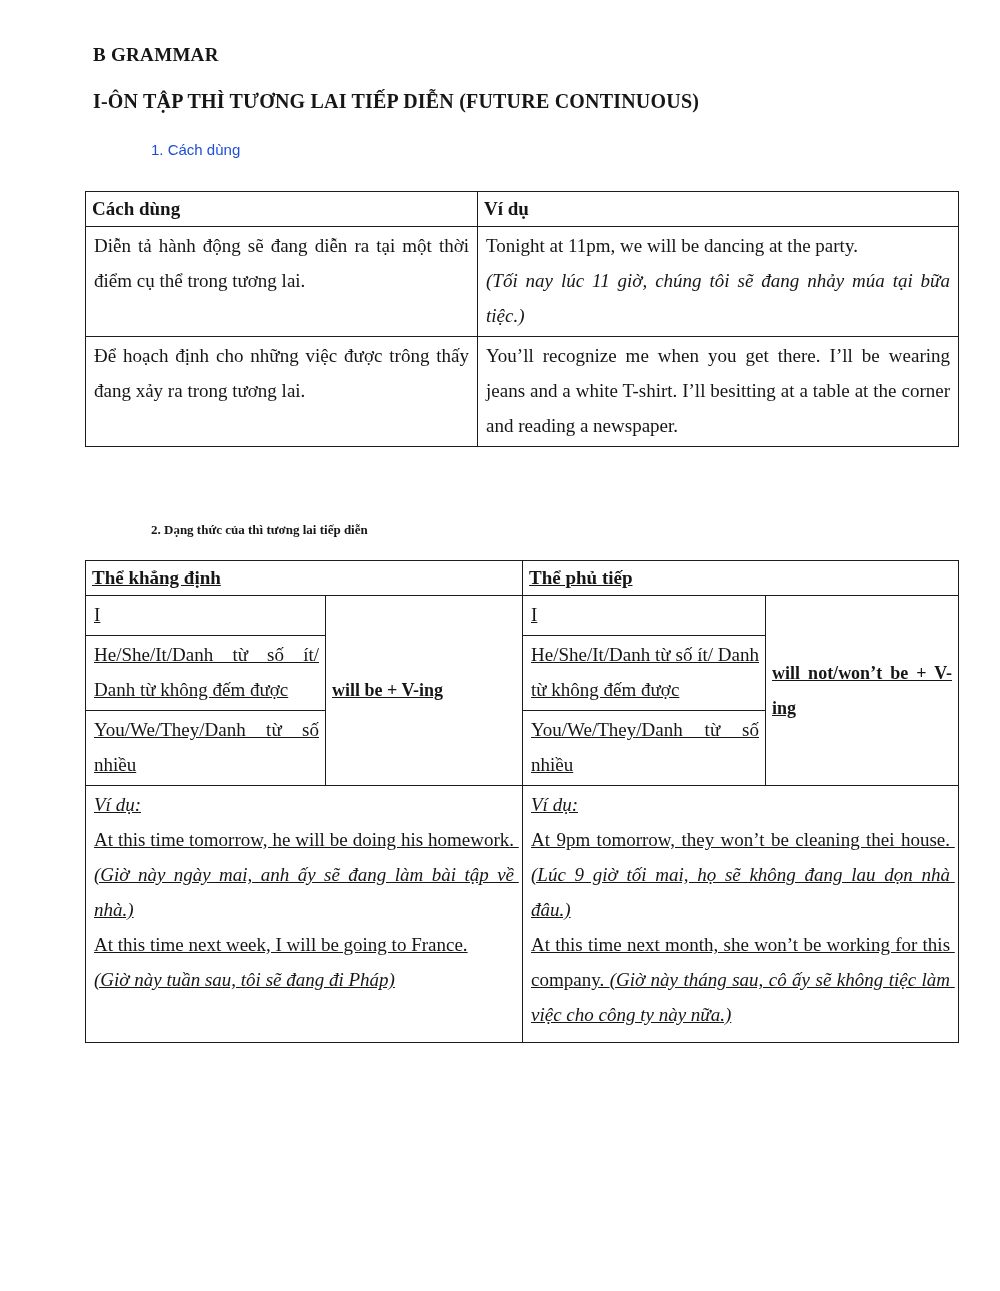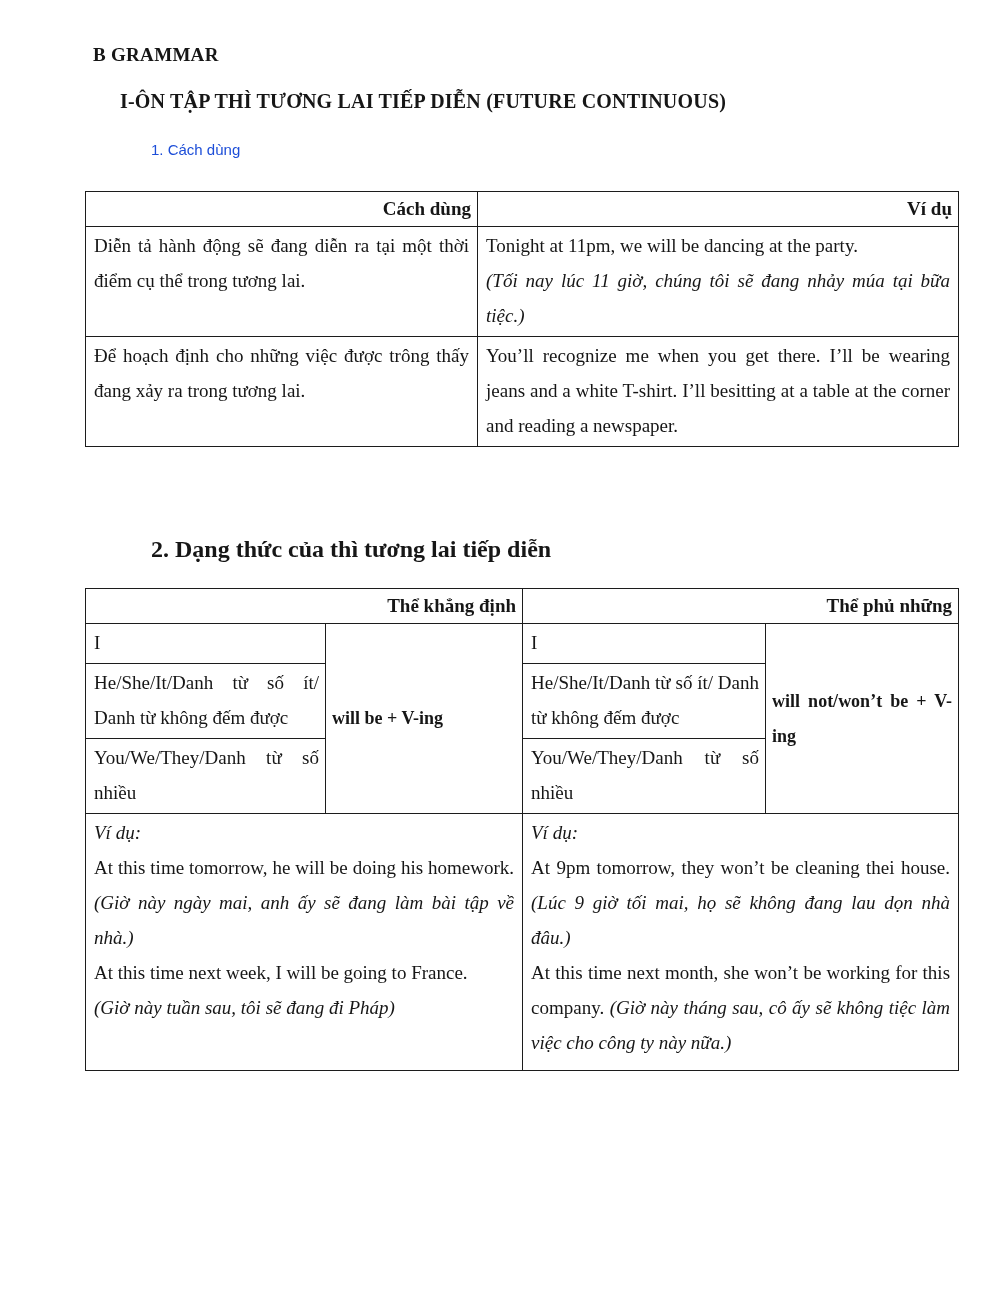--- a/index.html
+++ b/index.html
@@ -12,44 +12,44 @@
     color: #161616;
     overflow: hidden;
   }
 
   .h-section {
     position: absolute; left: 93px; top: 44px;
     font-size: 19px; font-weight: bold; letter-spacing: .3px;
   }
   .h-title {
     position: absolute; left: 93px; top: 90px;
-    font-size: 20px; font-weight: bold; letter-spacing: .2px; margin-left: 27px;
+    font-size: 20px; font-weight: bold; letter-spacing: .2px;
   }
   .h-sub1 {
     position: absolute; left: 151px; top: 141px;
     font-family: "Liberation Sans", "DejaVu Sans", sans-serif;
     font-size: 15px; color: #1d4ed8;
   }
   .h-sub2 {
-    position: absolute; left: 151px; top: 536px;
-    font-size: 24px; font-weight: bold;
+    position: absolute; left: 151px; top: 522px;
+    font-size: 13px; font-weight: bold;
   }
 
   table {
     position: absolute; left: 85px;
     border-collapse: collapse; table-layout: fixed;
     background: #ffffff;
   }
   .t1 { top: 191px; width: 873px; }
-  .t2 { top: 588px; width: 873px; }
+  .t2 { top: 560px; width: 873px; text-decoration: underline; }
 
   th, td { border: 1.5px solid #1c1c1c; }
 
   th {
-    font-size: 19px; font-weight: bold; text-align: right;
+    font-size: 19px; font-weight: bold; text-align: left;
     vertical-align: middle; padding: 3px 6px; height: 28px;
     line-height: 26px;
   }
   td {
     font-size: 19px; line-height: 35px;
     text-align: justify; vertical-align: top;
     padding: 1px 8px 3px 8px;
   }
   .rich { white-space: pre-wrap; }
   .it { font-style: italic; }
@@ -120,21 +120,21 @@
   <table class="t2">
     <colgroup>
       <col style="width:240px">
         <col style="width:197px">
       <col style="width:243px">
         <col style="width:193px">
     </colgroup>
     <tbody>
         <tr>
       <th colspan="2">Thể khẳng định</th>
-      <th colspan="2">Thể phủ những</th>
+      <th colspan="2">Thể phủ tiếp</th>
     </tr>
     <tr>
       <td class="subj">I</td>
       <td class="formula" rowspan="3">will be + V-ing</td>
       <td class="subj">I</td>
       <td class="formula" rowspan="3">will not/won’t be + V-ing</td>
     </tr>
     <tr>
       <td class="subj">He/She/It/Danh từ số ít/ Danh từ không đếm được</td>
       <td class="subj">He/She/It/Danh từ số ít/ Danh từ không đếm được</td>

